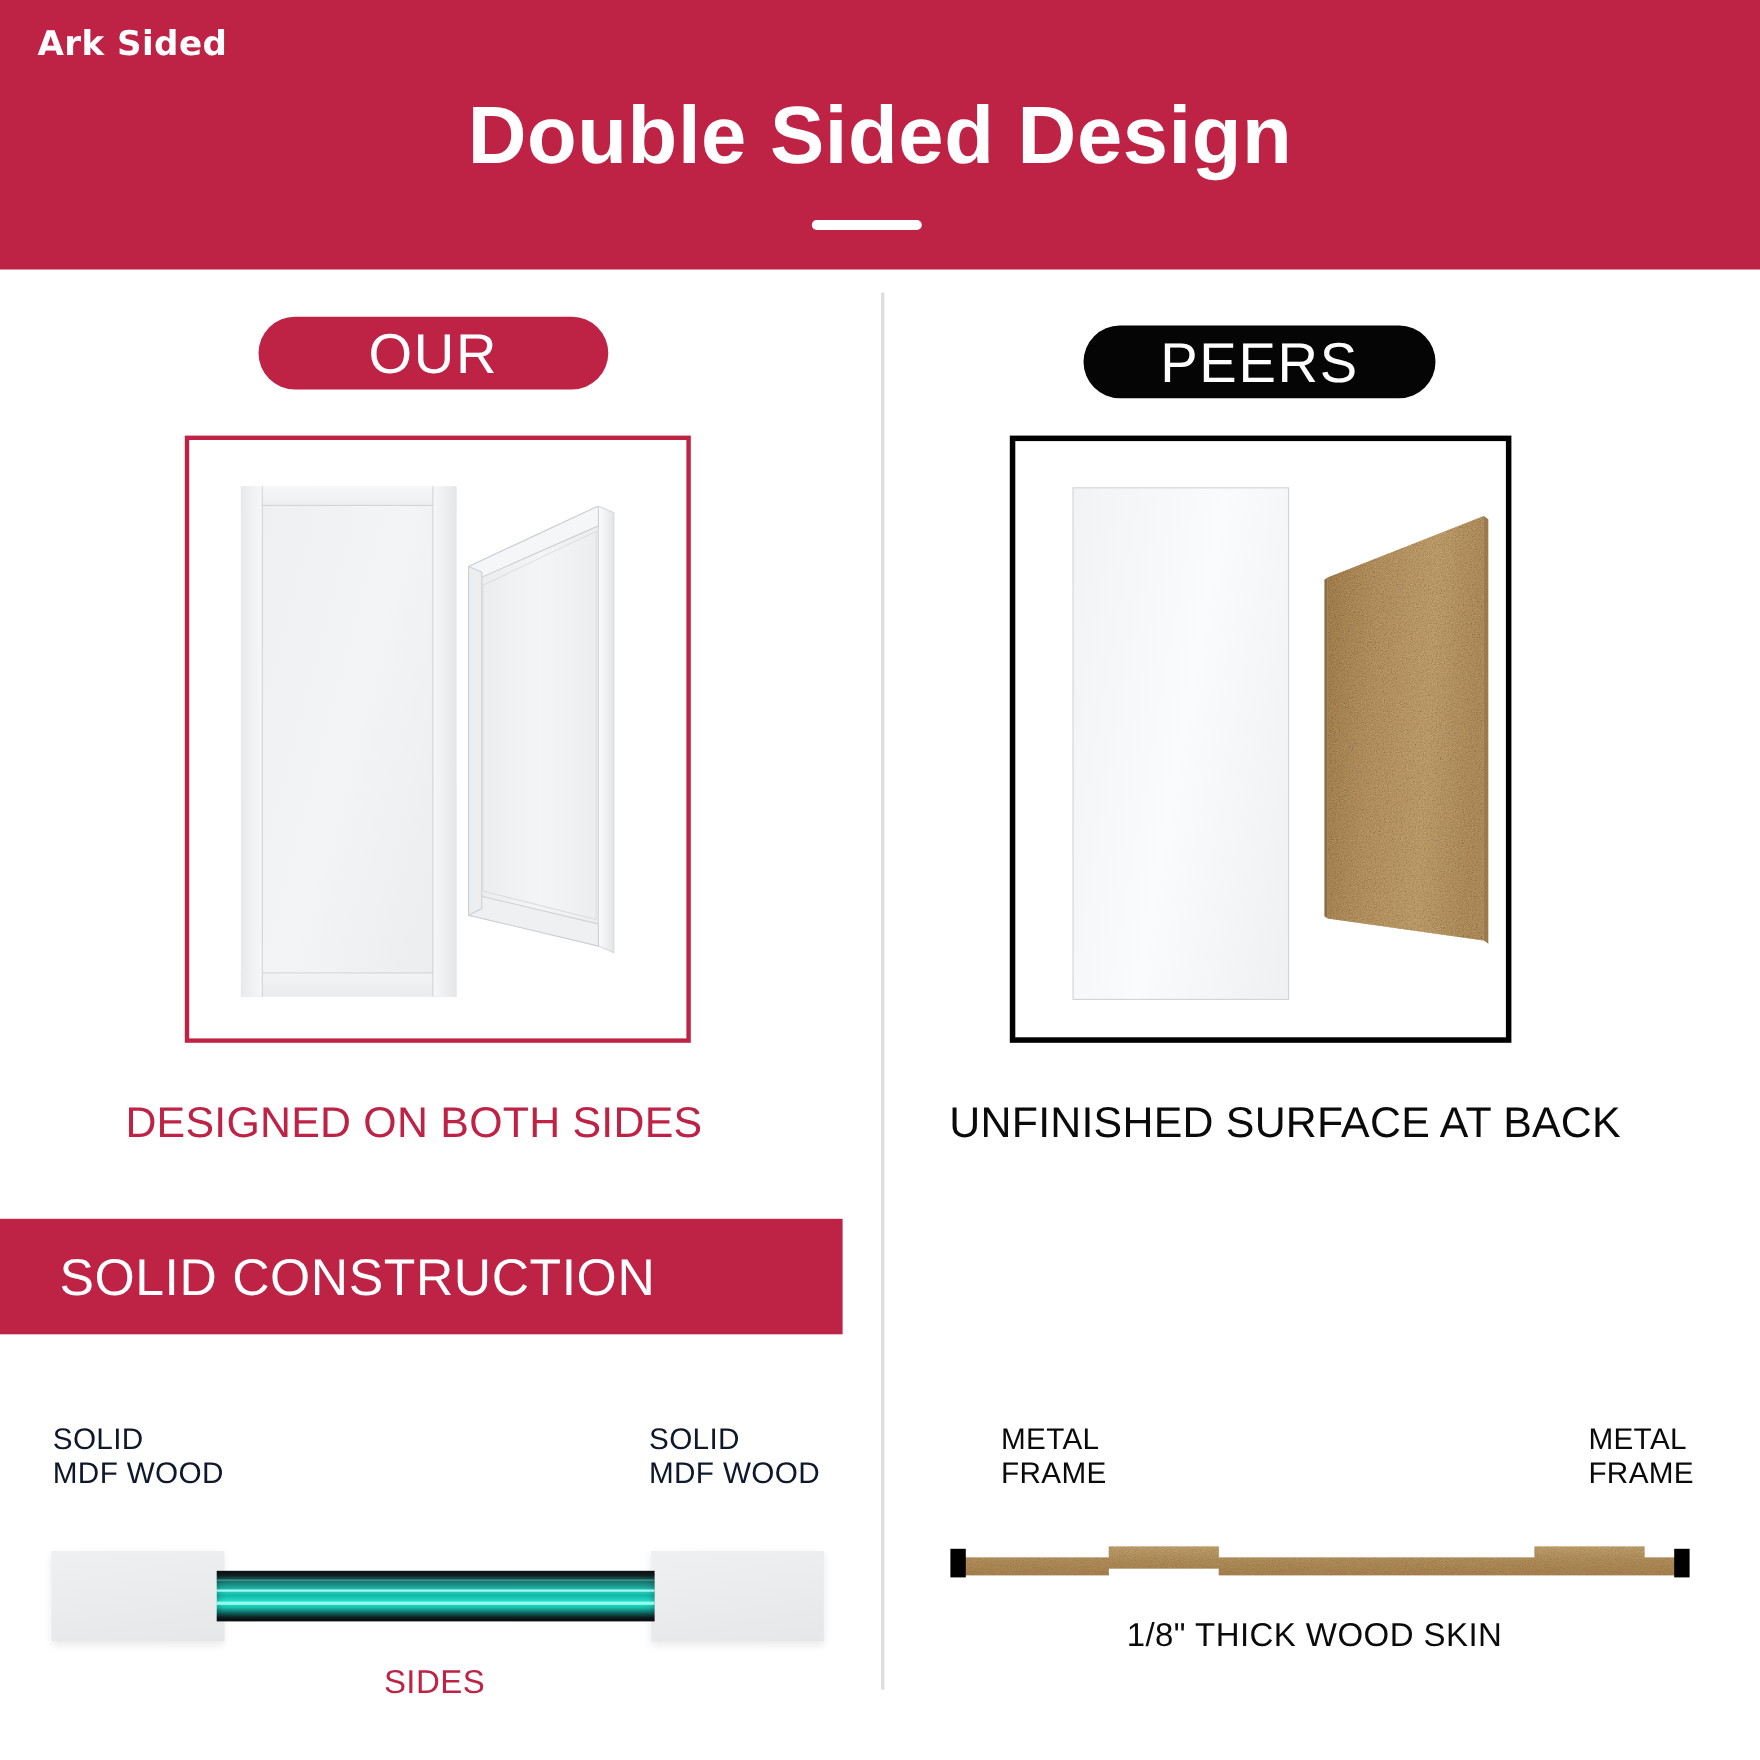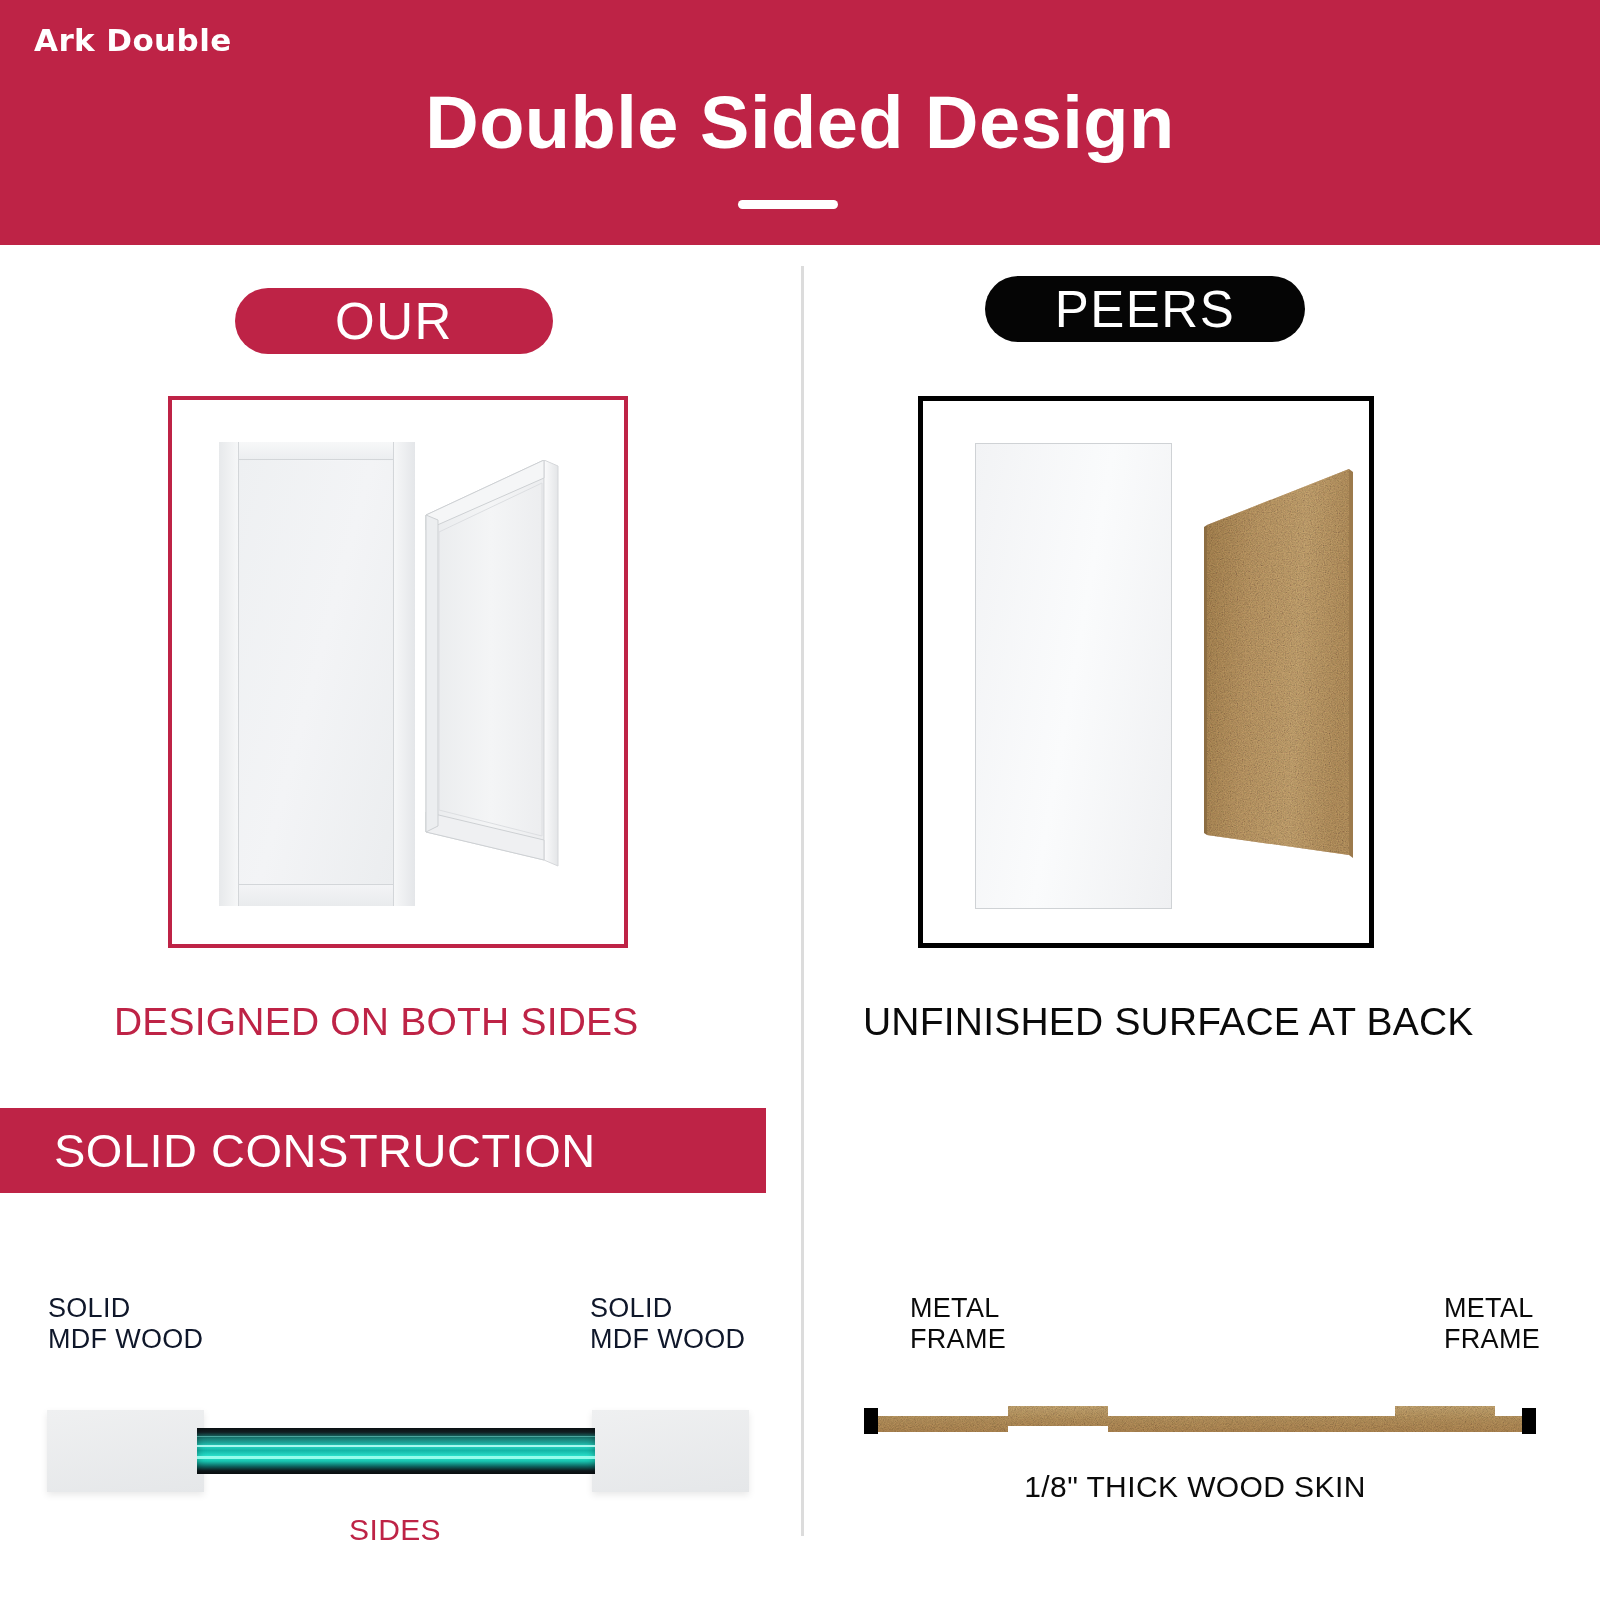--- a/index.html
+++ b/index.html
@@ -66,21 +66,21 @@
     border-radius: 33px;
     display: flex;
     align-items: center;
     justify-content: center;
     font-size: 51px;
     font-weight: normal;
     color: #ffffff;
     letter-spacing: 1.5px;
   }
   .pill-our   { left: 235px;  top: 288px; width: 318px; background: #be2346; }
-  .pill-peers { left: 985px;  top: 276px; width: 320px; background: #050505; }
+  .pill-peers { left: 985px;  top: 296px; width: 320px; background: #050505; }
 
   
   .frame-box {
     position: absolute;
     background: #ffffff;
   }
   .frame-our {
     left: 168px; top: 396px;
     width: 460px; height: 552px;
     border: 4px solid #be2346;
@@ -159,21 +159,21 @@
     letter-spacing: 0.2px;
     white-space: nowrap;
   }
   .caption-our   { left: 114px; top: 1000px; color: #be2346; }
   .caption-peers { left: 843px; top: 1000px; color: #0a0a0a; margin-left: 20px; }
 
   
   .banner {
     position: absolute;
     left: 0; top: 1108px;
-    width: 766px; height: 85px;
+    width: 766px; height: 105px;
     background: #be2346;
     display: flex;
     align-items: center;
   }
   .banner-label {
     margin-left: 54px;
     font-size: 47px;
     color: #ffffff;
     letter-spacing: 0.5px;
   }
@@ -258,21 +258,21 @@
     text-align: center;
     font-size: 30px;
     color: #0a0a0a;
     letter-spacing: 0.4px;
   }
 </style>
 </head>
 <body>
 
 <div class="header">
-  <div class="brand">Ark Double</div>
+  <div class="brand">Ark Sided</div>
   <div class="page-title">Double Sided Design</div>
   <div class="title-dash"></div>
 </div>
 
 <div class="vdivider"></div>
 
 <div class="pill pill-our">OUR</div>
 <div class="pill pill-peers">PEERS</div>
 
 <div class="frame-box frame-our">

